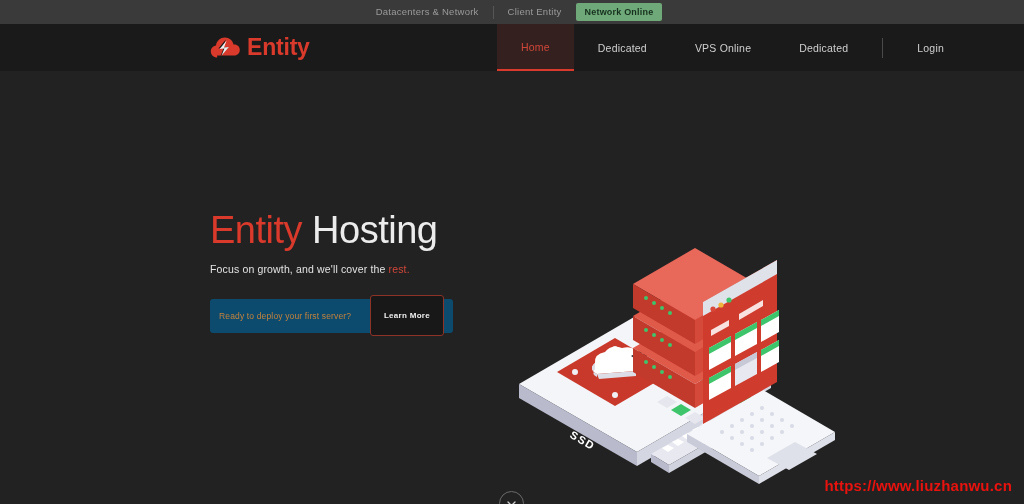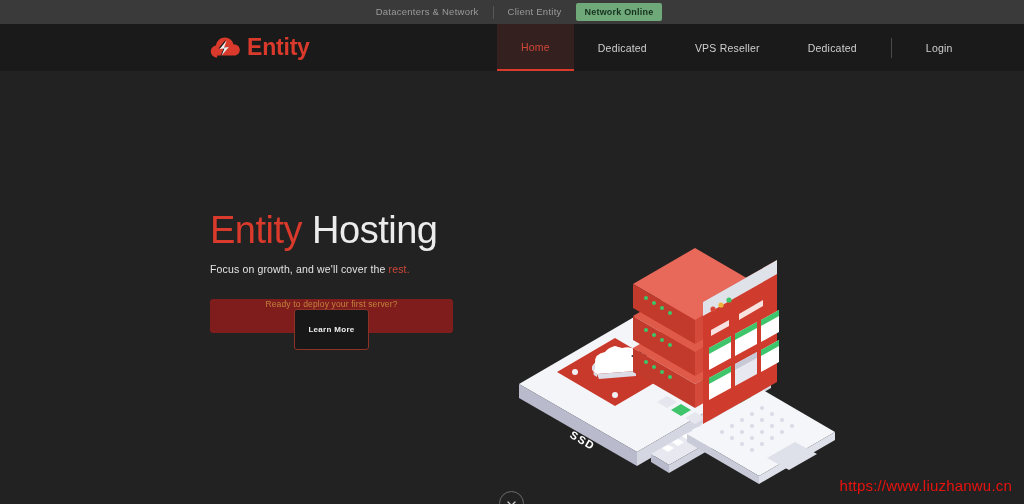--- a/index.html
+++ b/index.html
@@ -56,24 +56,23 @@
   
   .hero { position:absolute; left:0; top:71px; width:1024px; height:433px; background:#222222; }
   .hero-copy { position:absolute; left:210px; top:140px; width:400px; }
   .hero-title { font-size:38px; font-weight:normal; line-height:1.05; letter-spacing:-0.5px; }
   .hero-title .accent { color:#d93a2b; }
   .hero-title .plain { color:#ececec; }
   .hero-sub { margin-top:12px; font-size:10.5px; color:#e3e3e3; letter-spacing:.15px; }
   .hero-sub .accent { color:#d0473a; }
 
   .cta-box {
-    margin-top:24px; width:243px; height:34px; background:#7f1d1d;
+    margin-top:24px; width:243px; height:34px; background:#0c4a6e;
     border-radius:3px; display:flex; align-items:center; padding:0 9px;
     justify-content:space-between;
-    flex-direction:column;
   }
   .cta-text { color:#c5833c; font-size:8.5px; letter-spacing:.15px; white-space:nowrap; }
   .cta-btn {
     background:#181818; border:1px solid #8c3226; border-radius:3px;
     color:#f0f0f0; font-size:8px; font-weight:bold; letter-spacing:.3px;
     padding:15px 13px; cursor:pointer; white-space:nowrap;
   }
 
   
   .scroll-btn {
@@ -81,21 +80,21 @@
     border:1px solid #6a6a6a; border-radius:50%;
     display:flex; align-items:center; justify-content:center; cursor:pointer;
   }
 
   
   .illus { position:absolute; left:505px; top:125px; width:340px; height:310px; }
 
   
   .watermark {
     position:absolute; right:12px; bottom:10px;
-    color:#e8120e; font-size:15px; font-weight:normal; letter-spacing:.2px;
+    color:#e8120e; font-size:15px; font-weight:bold; letter-spacing:.2px;
   }
 </style>
 </head>
 <body>
 
 <div id="page">
 
   <div class="topbar">
     <div class="topbar-inner">
       <span class="topbar-link">Datacenters &amp; Network</span>
@@ -119,21 +118,21 @@
     </div>
 
     <div class="nav">
       <div class="nav-item active">
         <span>Home</span>
       </div>
       <div class="nav-item">
         <span>Dedicated</span>
       </div>
       <div class="nav-item">
-        <span>VPS Reseller</span>
+        <span>VPS Online</span>
       </div>
       <div class="nav-item">
         <span>Dedicated</span>
       </div>
       <div class="nav-divider"></div>
       <div class="nav-item">
         <span>Login</span>
       </div>
     </div>
   </div>

